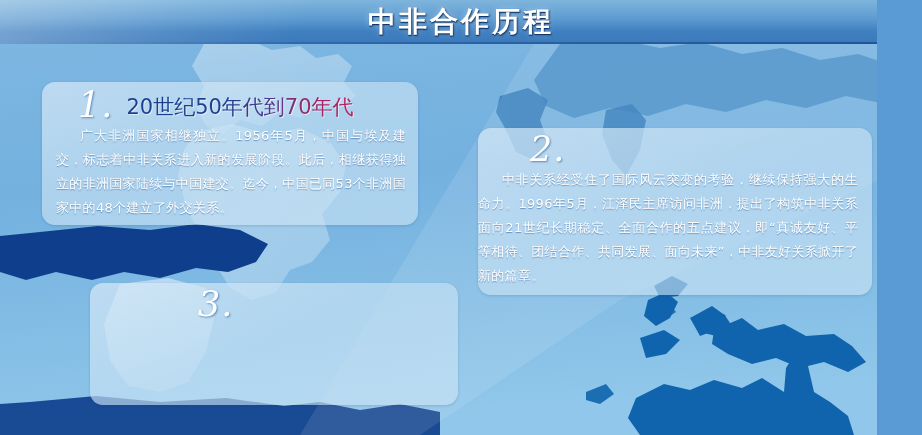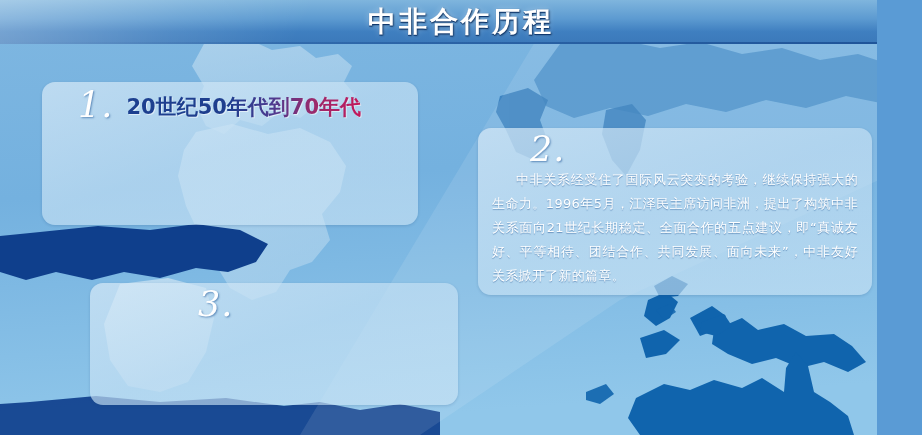--- a/index.html
+++ b/index.html
@@ -57,35 +57,35 @@
   .p3 .head-row{padding:4px 0 0 108px;}
 
   .num{
     font-family:"DejaVu Serif","Liberation Serif",serif;
     font-style:italic;font-weight:normal;
     font-size:35px;line-height:34px;color:#ffffff;
     text-shadow:1px 1px 2px rgba(60,110,165,.75);
     margin-right:13px;letter-spacing:1px;
   }
   .head-txt{
-    font-size:21px;font-weight:bold;letter-spacing:0px;line-height:30px;
+    font-size:21px;font-weight:normal;letter-spacing:0px;line-height:30px;
     background:linear-gradient(90deg,#1c3f8f 0%,#1f3e8e 44%,#4b3a90 62%,#9b2a6b 80%,#c2185b 100%);
     -webkit-background-clip:text;background-clip:text;
     color:transparent;-webkit-text-fill-color:transparent;
     filter:drop-shadow(1px 1px 0 rgba(255,255,255,.55));
   }
 
   .body-txt{
     color:#ffffff;font-size:13px;line-height:24px;
     text-shadow:0 1px 1px rgba(40,90,150,.55);
     text-align:justify;text-justify:inter-character;
     letter-spacing:.3px;
   }
   .p1 .body-txt{padding:2px 12px 0 14px;text-indent:24px;}
-  .p2 .body-txt{padding:2px 14px 0 14px;text-indent:24px;}
+  .p2 .body-txt{padding:2px 14px 0 0;text-indent:24px;}
   .p3 .body-txt{padding:2px 14px 0 16px;text-indent:24px;}
 </style>
 </head>
 <body>
 
 <div id="stage">
 
   <div class="mapwrap">
     <svg viewBox="0 0 922 435" preserveAspectRatio="none">
       <defs>
@@ -177,20 +177,21 @@
 
   <div class="header-band"></div>
   <div class="header-sheen"></div>
   <div class="page-title">中非合作历程</div>
 
   <div class="panel p1">
     <div class="head-row">
       <span class="num">1.</span>
       <span class="head-txt">20世纪50年代到70年代</span>
     </div>
+    <div class="body-txt">广大非洲国家相继独立。1956年5月，中国与埃及建交，标志着中非关系进入新的发展阶段。此后，相继获得独立的非洲国家陆续与中国建交。迄今，中国已同53个非洲国家中的48个建立了外交关系。</div>
   </div>
 
   <div class="panel p2">
     <div class="head-row">
       <span class="num">2.</span>
     </div>
     <div class="body-txt">中非关系经受住了国际风云突变的考验，继续保持强大的生命力。1996年5月，江泽民主席访问非洲，提出了构筑中非关系面向21世纪长期稳定、全面合作的五点建议，即“真诚友好、平等相待、团结合作、共同发展、面向未来”，中非友好关系掀开了新的篇章。</div>
   </div>
 
   <div class="panel p3">

